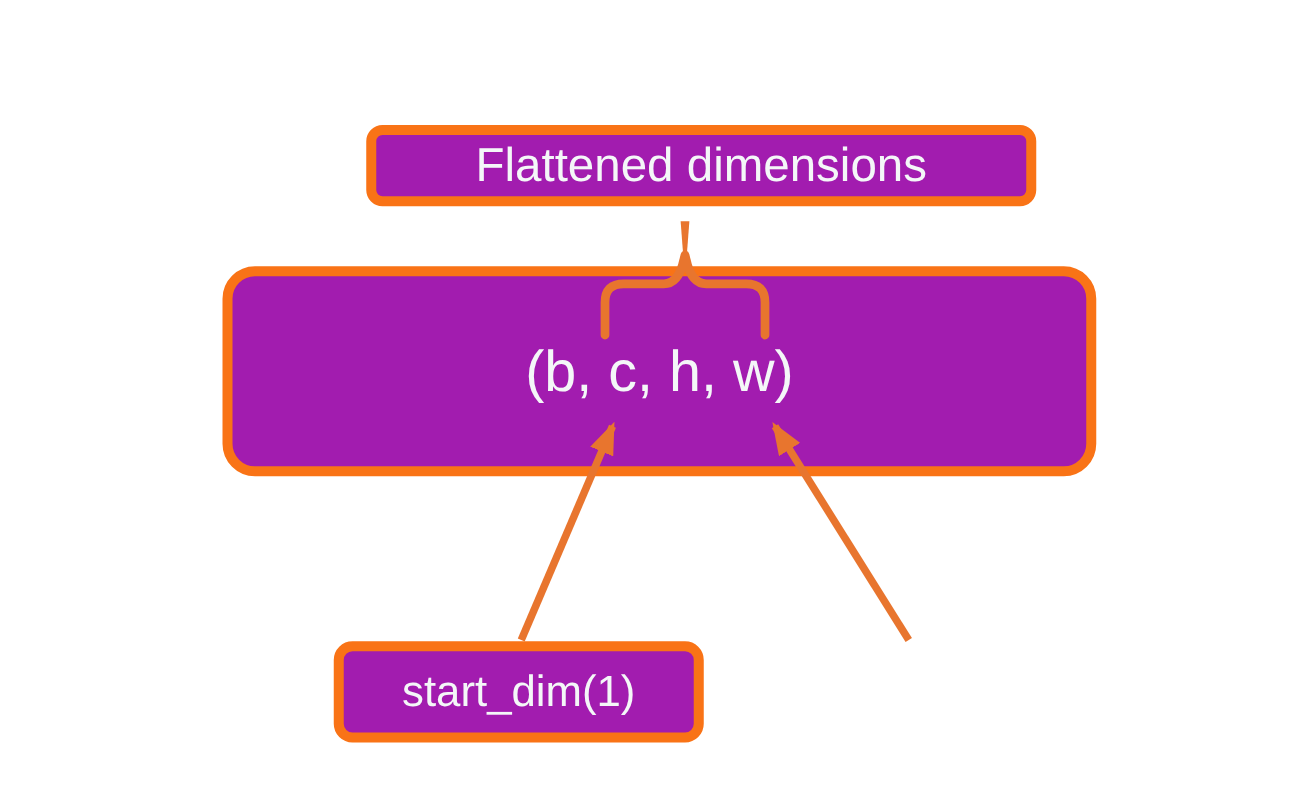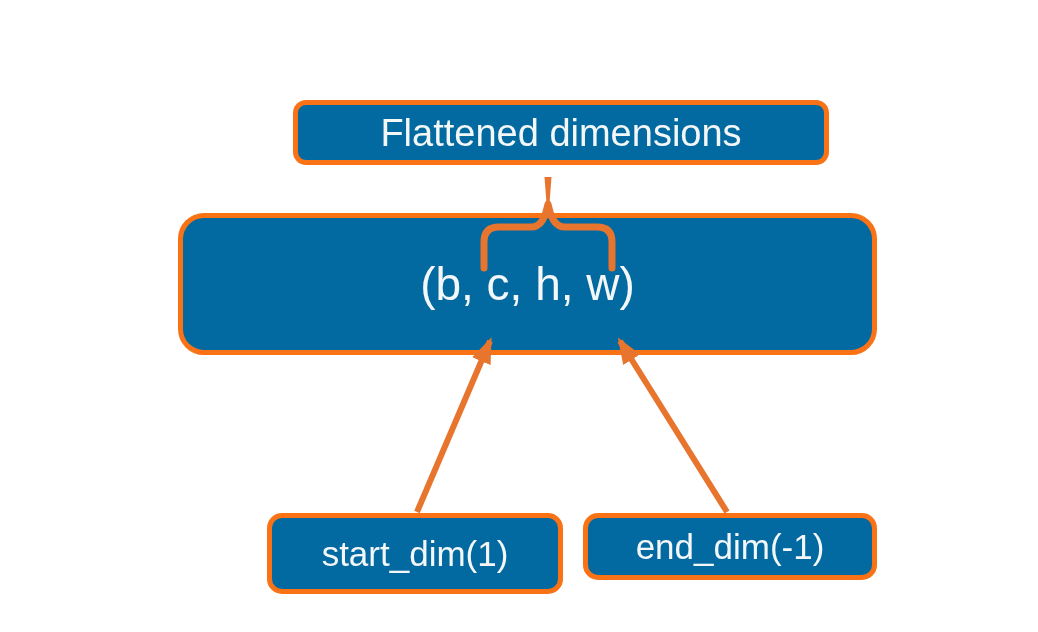--- a/index.html
+++ b/index.html
@@ -11,38 +11,38 @@
     position: relative;
     width: 1038px;
     height: 632px;
     background: #ffffff;
     overflow: hidden;
     font-family: "Liberation Sans", sans-serif;
   }
   .node {
     position: absolute;
     box-sizing: border-box;
-    background: #0369a1;
-    border: 5px solid #f97316;
+    background: #a21caf;
+    border: 8px solid #f97316;
     color: #f4f7f8;
     display: flex;
     align-items: center;
     justify-content: center;
     text-align: center;
     line-height: 1;
   }
   .node-top {
     left: 293px; top: 100px;
     width: 536px; height: 65px;
     border-radius: 13px;
     font-size: 38px;
   }
   .node-main {
     left: 178px; top: 213px;
-    width: 699px; height: 142px;
+    width: 699px; height: 168px;
     border-radius: 26px;
     font-size: 46px;
     justify-content: center;
   }
   .node-start {
     left: 267px; top: 513px;
     width: 296px; height: 81px;
     border-radius: 15px;
     font-size: 35px;
   }
@@ -70,23 +70,20 @@
   </div>
 
   <div class="node node-main">
     <span>(b, c, h, w)</span>
   </div>
 
   <div class="node node-start">
     <span>start_dim(1)</span>
   </div>
 
-  <div class="node node-end">
-    <span>end_dim(-1)</span>
-  </div>
 
   <svg class="overlay" viewBox="0 0 1038 632" xmlns="http://www.w3.org/2000/svg">
     <defs>
       <marker id="arrowhead" markerUnits="userSpaceOnUse" markerWidth="26" markerHeight="20" viewBox="0 0 26 20" refX="22" refY="10" orient="auto">
         <path d="M0,0 L26,10 L0,20 Z" fill="#e8752e"></path>
       </marker>
     </defs>
 
     <polygon points="544.5,177 551.5,177 549,210 547,210" fill="#e8752e"></polygon>
 

